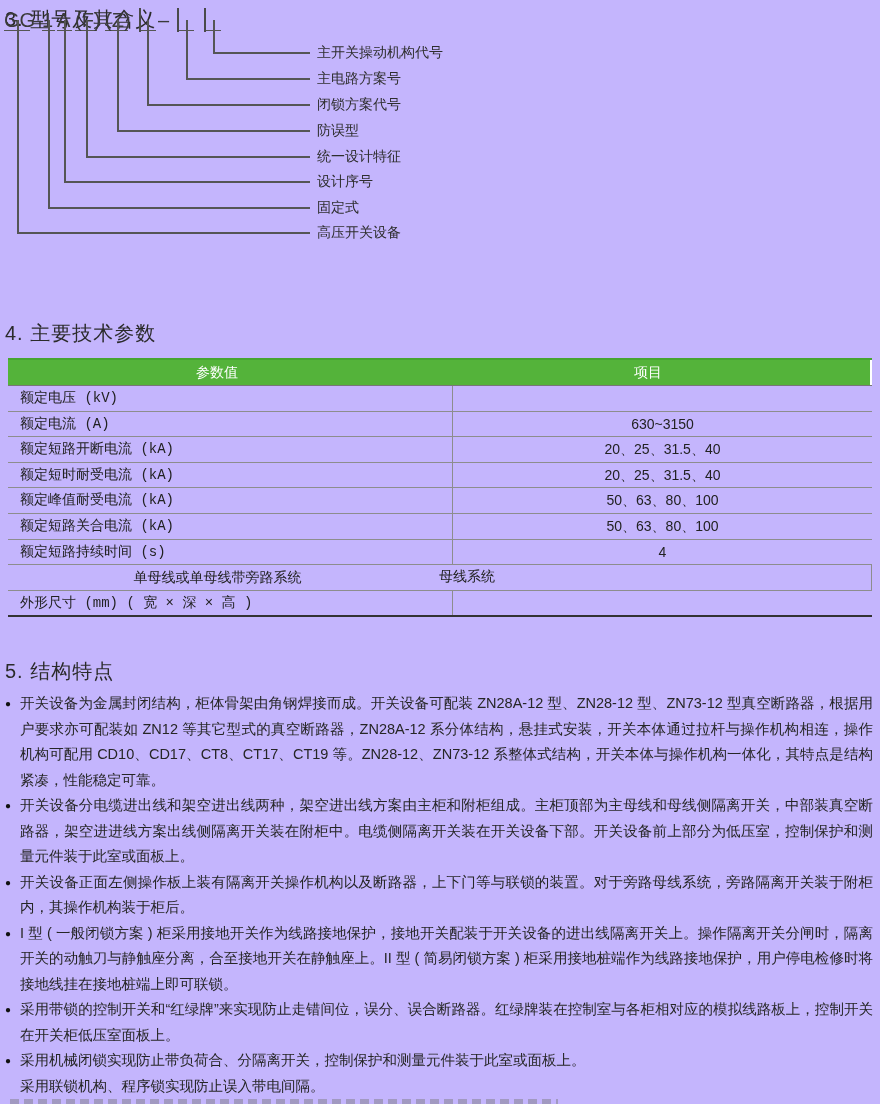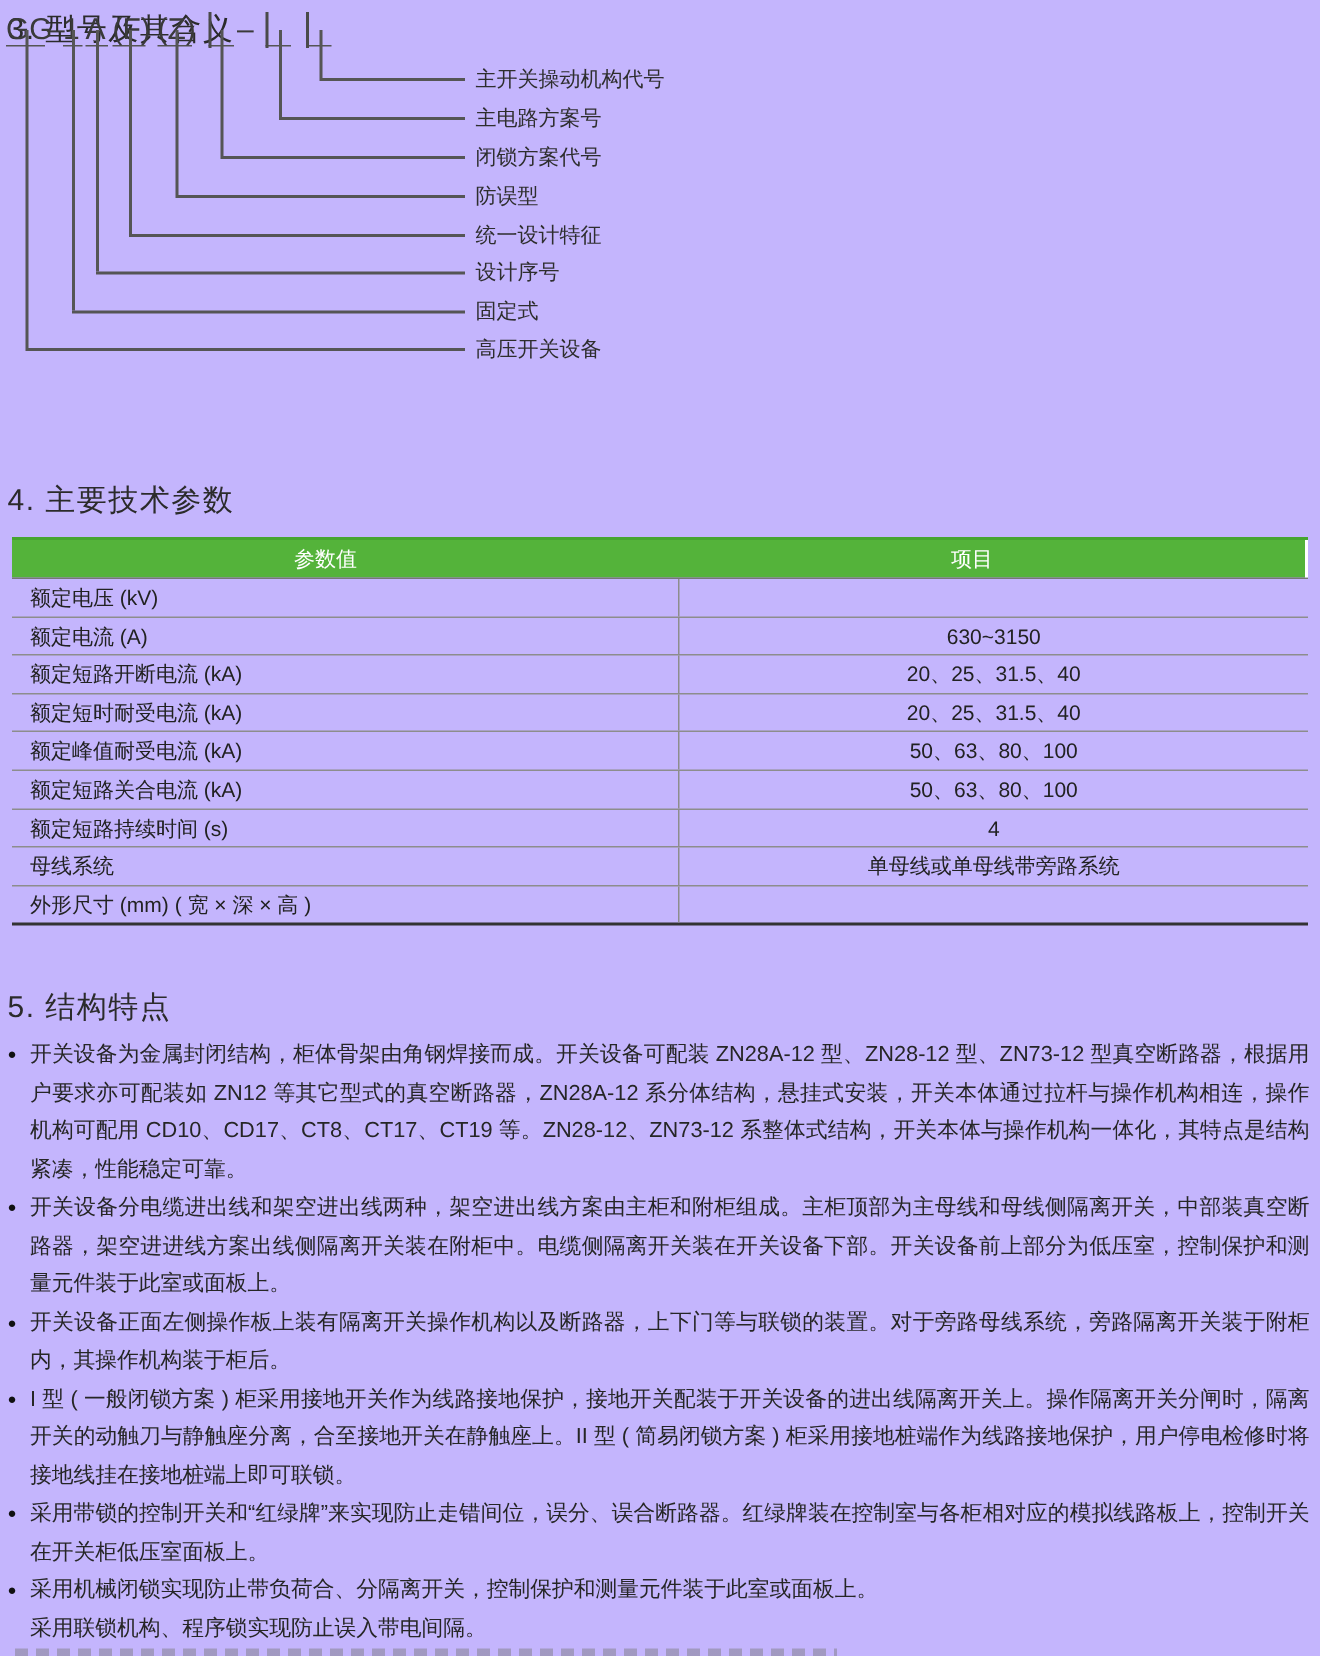--- a/index.html
+++ b/index.html
@@ -18,21 +18,21 @@
 
   
   .param-table{position:absolute;left:8px;top:358px;width:864px;border-bottom:2px solid #333;}
   .thead{display:flex;height:25px;background:#54b33a;border-top:2px solid #46a52f;}
   .th{color:#fff;font-size:14px;line-height:24px;text-align:center;}
   .th1{width:444px;border-right:2px solid #fff;}
   .th2{flex:1;}
   .tr{display:flex;height:24.6px;border-top:1px solid #8d8d8d;}
   .tr:first-of-type{border-top:1px solid #777;}
   .td{font-size:14px;line-height:24px;color:#222;overflow:hidden;white-space:nowrap;}
-  .td1{width:432px;padding-left:12px;border-right:1px solid #8d8d8d;text-align:left;}
+  .td1{width:432px;padding-left:12px;border-right:1px solid #8d8d8d;text-align:left;font-family:Liberation Mono, monospace;}
   .td2{flex:1;text-align:center;}
 
   
   .features{position:absolute;left:5px;top:691px;width:868px;}
   .bullet{display:flex;font-size:14.5px;line-height:25.5px;color:#262626;}
   .marker{width:15px;flex:none;font-size:10px;line-height:26px;color:#111;}
   .btext{flex:1;text-align:justify;}
 
   .remnant{position:absolute;left:10px;top:1099px;width:548px;height:5px;opacity:.45;
            background:repeating-linear-gradient(90deg,#777 0 9px,transparent 9px 14px);}
@@ -122,22 +122,22 @@
           <div class="td td1">额定短路关合电流 (kA)</div>
           <div class="td td2">50、63、80、100</div>
         </div>
 
         <div class="tr">
           <div class="td td1">额定短路持续时间 (s)</div>
           <div class="td td2">4</div>
         </div>
 
         <div class="tr">
+          <div class="td td2">单母线或单母线带旁路系统</div>
           <div class="td td1">母线系统</div>
-          <div class="td td2">单母线或单母线带旁路系统</div>
         </div>
 
         <div class="tr">
           <div class="td td1">外形尺寸 (mm) ( 宽 × 深 × 高 )</div>
         </div>
       </div>
   </div>
 
   <div class="h" style="left:5px;top:658px;text-align:center;">5. 结构特点</div>
 

